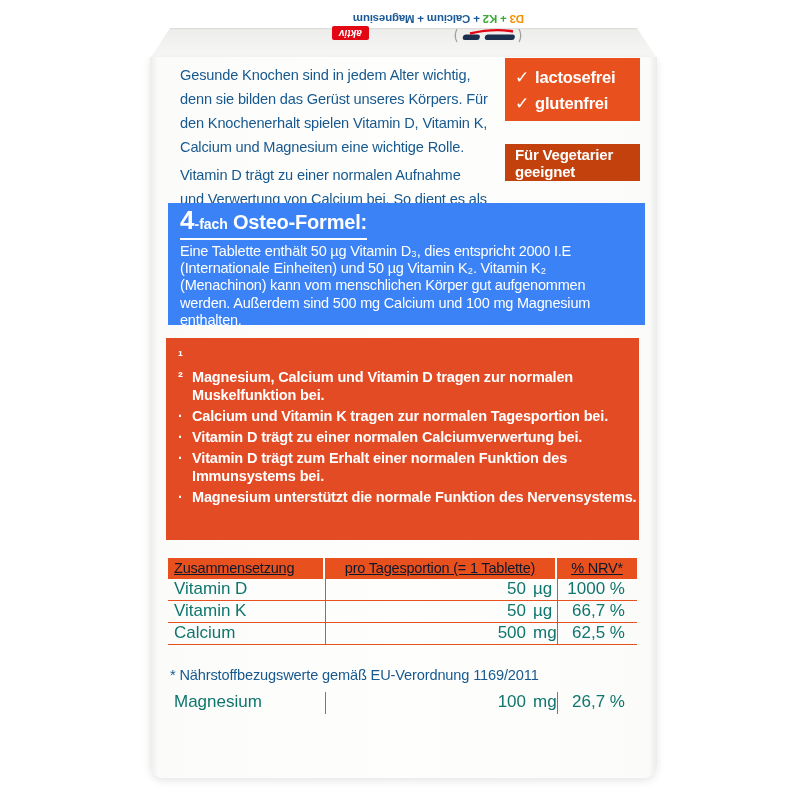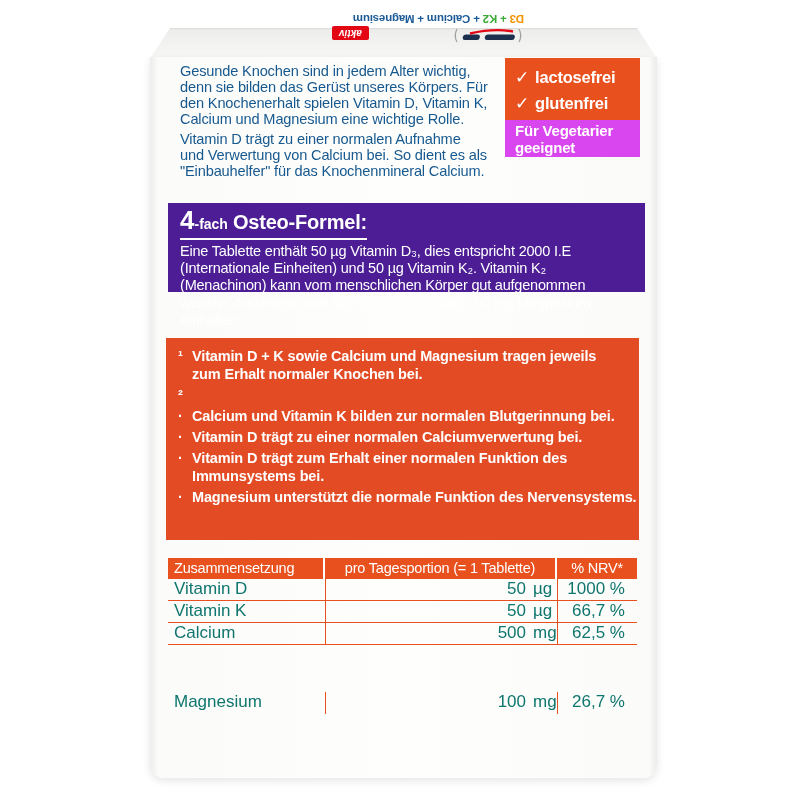--- a/index.html
+++ b/index.html
@@ -26,60 +26,60 @@
   .fp-d3 { color:#f39200; } .fp-k2 { color:#3aa935; } .fp-rest { color:#1b5a96; }
 
   .box-face {
     position:absolute; left:150px; top:57px; width:507px; height:721px;
     background:linear-gradient(90deg,#ececea 0,#fbfbfa 8px,#fefefd 50%,#fbfbfa calc(100% - 8px),#ebebe9 100%);
     border-radius:0 0 14px 14px;
     box-shadow:0 3px 8px rgba(0,0,0,0.10);
   }
 
   
-  .intro { position:absolute; left:180px; top:63px; color:#17598f; font-size:14.6px; line-height:16px; letter-spacing:-0.15px; }
+  .intro { position:absolute; left:180px; top:63px; color:#17598f; font-size:14.6px; line-height:24px; letter-spacing:-0.15px; }
   .intro p { white-space:pre; margin-bottom:4px; }
 
   
   .badge-free {
     position:absolute; left:505px; top:58px; width:135px; height:63px;
     background:#e8501e; color:#ffffff; padding:6px 0 0 10px;
   }
   .badge-free .row { display:flex; align-items:center; height:26px; font-weight:bold; font-size:16.5px; letter-spacing:-0.2px; }
   .check { font-size:17px; font-weight:normal; margin-right:6px; }
   .badge-veg {
-    position:absolute; left:505px; top:120px; width:135px; height:37px;
-    background:#d946ef; color:#ffffff; padding:3px 0 0 10px;
+    position:absolute; left:505px; top:144px; width:135px; height:37px;
+    background:#c2410c; color:#ffffff; padding:3px 0 0 10px;
     font-weight:bold; font-size:15px; line-height:16.5px; white-space:pre; letter-spacing:-0.2px;
   }
 
   
   .osteo {
-    position:absolute; left:168px; top:203px; width:477px; height:89px;
-    background:#4c1d95; color:#ffffff; padding:4px 6px 0 12px;
+    position:absolute; left:168px; top:203px; width:477px; height:122px;
+    background:#3b82f6; color:#ffffff; padding:4px 6px 0 12px;
   }
   .osteo-title { display:inline-block; border-bottom:2px solid #ffffff; padding-bottom:1px; line-height:26px; white-space:nowrap; }
   .osteo-title .num { font-size:26px; font-weight:bold; }
   .osteo-title .fach { font-size:14px; font-weight:bold; }
   .osteo-title .main { font-size:20px; font-weight:bold; margin-left:5px; letter-spacing:-0.2px; }
   .osteo-body { margin-top:3px; font-size:14.5px; line-height:17.2px; white-space:pre; letter-spacing:-0.2px; }
 
   
   .claims {
     position:absolute; left:166px; top:338px; width:473px; height:202px;
     background:#e34b25; color:#ffffff; padding:9px 6px 0 12px;
   }
   .claim { display:flex; margin-bottom:3px; font-weight:bold; font-size:14.5px; line-height:18px; letter-spacing:-0.15px; }
   .claim .marker { width:14px; flex:0 0 14px; text-align:left; }
   .claim .txt { white-space:pre; }
 
   
   .table { position:absolute; left:168px; top:558px; width:469px; }
   .thead { display:grid; grid-template-columns:155px 230px 80px; column-gap:2px; height:21px; }
-  .thead > div { background:#e8501e; color:#ffffff; font-size:14.5px; line-height:21px; letter-spacing:-0.2px; }
+  .thead > div { background:#e8501e; color:#0f172a; font-size:14.5px; line-height:21px; letter-spacing:-0.2px;text-decoration:underline; }
   .th1 { padding-left:6px; } .th2, .th3 { text-align:center; }
   .trow { display:grid; grid-template-columns:157px 232px 80px; height:22px; border-bottom:1.5px solid #e8501e; color:#0f766e; font-size:17px; line-height:20px; }
   .trow:last-of-type { border-bottom:none;margin-top:47px; }
   .td1 { padding-left:6px; }
   .td2 { border-left:1.5px solid #e8501e; display:flex; justify-content:flex-end; gap:7px; }
   .td2 .amt { min-width:30px; text-align:right; }
   .td2 .unit { min-width:24px; text-align:left; }
   .td3 { border-left:1.5px solid #e8501e; text-align:right; padding-right:12px; }
   .footnote { position:absolute; left:170px; top:667px; color:#17598f; font-size:14.6px; letter-spacing:-0.15px; }
 </style>
@@ -139,29 +139,29 @@
     <div class="osteo-body">Eine Tablette enthält 50 µg Vitamin D₃, dies entspricht 2000 I.E
 (Internationale Einheiten) und 50 µg Vitamin K₂. Vitamin K₂
 (Menachinon) kann vom menschlichen Körper gut aufgenommen
 werden. Außerdem sind 500 mg Calcium und 100 mg Magnesium
 enthalten.</div>
   </div>
 
   <div class="claims">
     <div class="claim">
       <span class="marker">¹</span>
-      <span class="txt">Vitamin D + K sowie Calcium und Magnesium tragen jeweils
-zum Erhalt normaler Knochen bei.</span>
     </div>
     <div class="claim">
       <span class="marker">²</span>
-    </div>
-    <div class="claim">
-      <span class="marker">·</span>
-      <span class="txt">Calcium und Vitamin K bilden zur normalen Blutgerinnung bei.</span>
+      <span class="txt">Magnesium, Calcium und Vitamin D tragen zur normalen
+Muskelfunktion bei.</span>
+    </div>
+    <div class="claim">
+      <span class="marker">·</span>
+      <span class="txt">Calcium und Vitamin K tragen zur normalen Tagesportion bei.</span>
     </div>
     <div class="claim">
       <span class="marker">·</span>
       <span class="txt">Vitamin D trägt zu einer normalen Calciumverwertung bei.</span>
     </div>
     <div class="claim">
       <span class="marker">·</span>
       <span class="txt">Vitamin D trägt zum Erhalt einer normalen Funktion des
 Immunsystems bei.</span>
     </div>
@@ -208,14 +208,15 @@
     <div class="trow">
       <div class="td1">Magnesium</div>
       <div class="td2">
         <span class="amt">100</span>
         <span class="unit">mg</span>
       </div>
       <div class="td3">26,7 %</div>
     </div>
   </div>
 
+  <div class="footnote">* Nährstoffbezugswerte gemäß EU-Verordnung 1169/2011</div>
 
 </div>
 
 </body></html>

